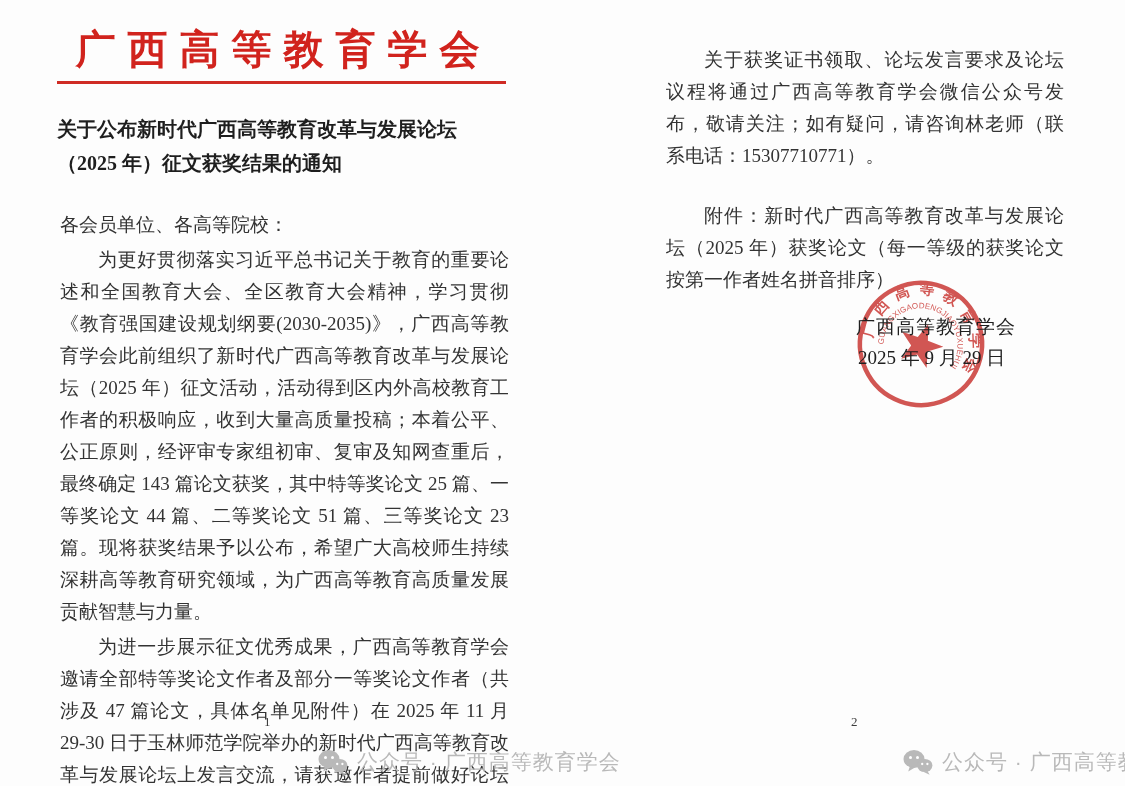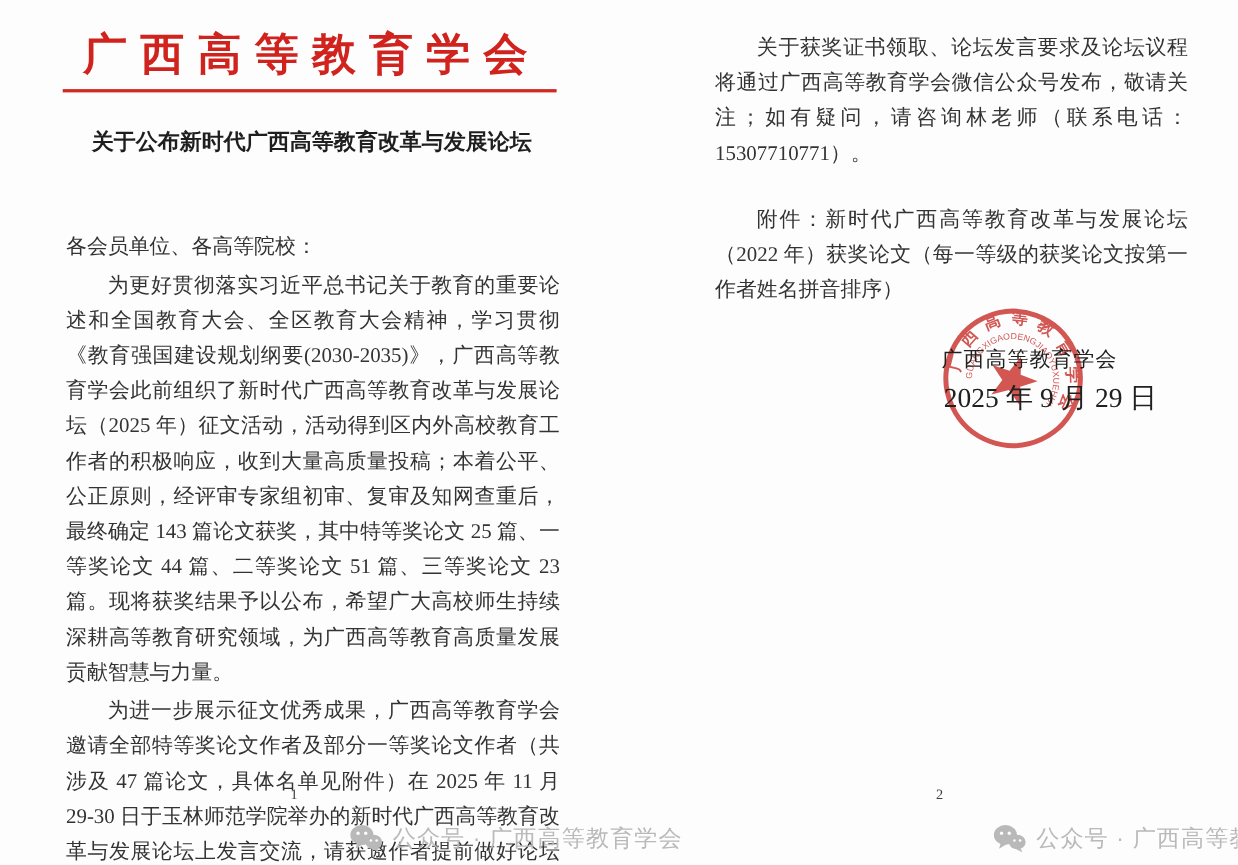--- a/index.html
+++ b/index.html
@@ -12,41 +12,41 @@
   .abs{position:absolute;}
 
   
   .letterhead{
     left:57px;top:22px;width:453px;text-align:center;
     font-size:40px;font-weight:bold;color:#d1231d;
     letter-spacing:12px;white-space:nowrap;
   }
   .red-rule{left:57px;top:81px;width:449px;height:3px;background:#cf2b24;}
   .doc-title{
-    left:57px;top:112px;width:453px;text-align:center;
+    left:57px;top:112px;width:453px;text-align:left;
     font-size:20px;font-weight:bold;color:#1e1e1e;line-height:34px;
   }
   .body-text{
     left:57px;top:206px;width:455px;
     font-size:19px;line-height:32px;text-align:justify;color:#333;
   }
   .body-text p{margin:3px;text-indent:2em;}
   .body-text .salutation{text-indent:0;}
 
   
   .body-text2{
     left:650px;top:28px;width:430px;
     font-size:19px;line-height:32px;text-align:justify;color:#333;
   }
-  .body-text2 p{margin:0;text-indent:2em;}
+  .body-text2 p{margin:16px;text-indent:2em;}
   .body-text2 p + p{margin-top:28px;}
 
   .seal{left:851px;top:274px;width:140px;height:140px;}
   .signature{left:856px;top:314px;font-size:19px;color:#202020;letter-spacing:1px;white-space:nowrap;}
-  .sign-date{left:858px;top:345px;font-size:25px;color:#202020;white-space:nowrap;}
+  .sign-date{left:858px;top:345px;font-size:19px;color:#202020;white-space:nowrap;}
 
   .page-num{font-size:13px;color:#3c3c3c;}
   .pn1{left:264px;top:714px;}
   .pn2{left:851px;top:714px;}
 
   .watermark{
     display:flex;align-items:center;gap:9px;
     color:#b9b9b9;font-size:21px;letter-spacing:1px;white-space:nowrap;
     font-family:"Liberation Sans","DejaVu Sans",sans-serif;
   }
@@ -54,20 +54,21 @@
   .wm2{left:903px;top:748px;}
 </style>
 </head>
 <body>
 
 <div class="abs letterhead">广西高等教育学会</div>
 <div class="abs red-rule"></div>
 
 <div class="abs doc-title">
   <div>关于公布新时代广西高等教育改革与发展论坛</div>
+  <div>（2025 年）征文获奖结果的通知</div>
 </div>
 
 <div class="abs body-text">
   <p class="salutation">各会员单位、各高等院校：</p>
   <p>为更好贯彻落实习近平总书记关于教育的重要论述和全国教育大会、全区教育大会精神，学习贯彻《教育强国建设规划纲要(2030-2035)》，广西高等教育学会此前组织了新时代广西高等教育改革与发展论坛（2025 年）征文活动，活动得到区内外高校教育工作者的积极响应，收到大量高质量投稿；本着公平、公正原则，经评审专家组初审、复审及知网查重后，最终确定 143 篇论文获奖，其中特等奖论文 25 篇、一等奖论文 44 篇、二等奖论文 51 篇、三等奖论文 23 篇。现将获奖结果予以公布，希望广大高校师生持续深耕高等教育研究领域，为广西高等教育高质量发展贡献智慧与力量。</p>
   <p>为进一步展示征文优秀成果，广西高等教育学会邀请全部特等奖论文作者及部分一等奖论文作者（共涉及 47 篇论文，具体名单见附件）在 2025 年 11 月 29-30 日于玉林师范学院举办的新时代广西高等教育改革与发展论坛上发言交流，请获邀作者提前做好论坛发言准备。</p>
 </div>
 
 <div class="abs page-num pn1">1</div>
 
@@ -80,21 +81,21 @@
     <ellipse cx="21.8" cy="16.5" rx="7.6" ry="6.6" fill="#b9b9b9"></ellipse>
     <path d="M24.5 22 L26.6 25.8 L20.8 23 Z" fill="#b9b9b9"></path>
     <circle cx="19.2" cy="15" r="1.15" fill="#fff"></circle>
     <circle cx="24.4" cy="15" r="1.15" fill="#fff"></circle>
   </svg>
   <span>公众号 · 广西高等教育学会</span>
 </div>
 
 <div class="abs body-text2">
   <p>关于获奖证书领取、论坛发言要求及论坛议程将通过广西高等教育学会微信公众号发布，敬请关注；如有疑问，请咨询林老师（联系电话：15307710771）。</p>
-  <p>附件：新时代广西高等教育改革与发展论坛（2022 年）获奖论文（每一等级的获奖论文按第一作者姓名拼音排序）</p>
+  <p>附件：新时代广西高等教育改革与发展论坛（2025 年）获奖论文（每一等级的获奖论文按第一作者姓名拼音排序）</p>
 </div>
 
 <svg class="abs seal" viewBox="0 0 140 140" aria-hidden="true">
   <g opacity="0.82" transform="rotate(20 70 70)">
     <circle cx="70" cy="70" r="61" fill="none" stroke="#c8322e" stroke-width="4.5"></circle>
     <polygon points="70,49 75.4,64.6 91.9,64.9 78.7,74.8 83.5,90.6 70,81.2 56.5,90.6 61.3,74.8 48.1,64.9 64.6,64.6" fill="#c8322e"></polygon>
     <defs>
       <path id="sealArcOuter" d="M 24.5 87 A 49 49 0 1 1 115.5 87"></path>
       <path id="sealArcInner" d="M 36 86 A 37 37 0 1 1 104 86"></path>
     </defs>

